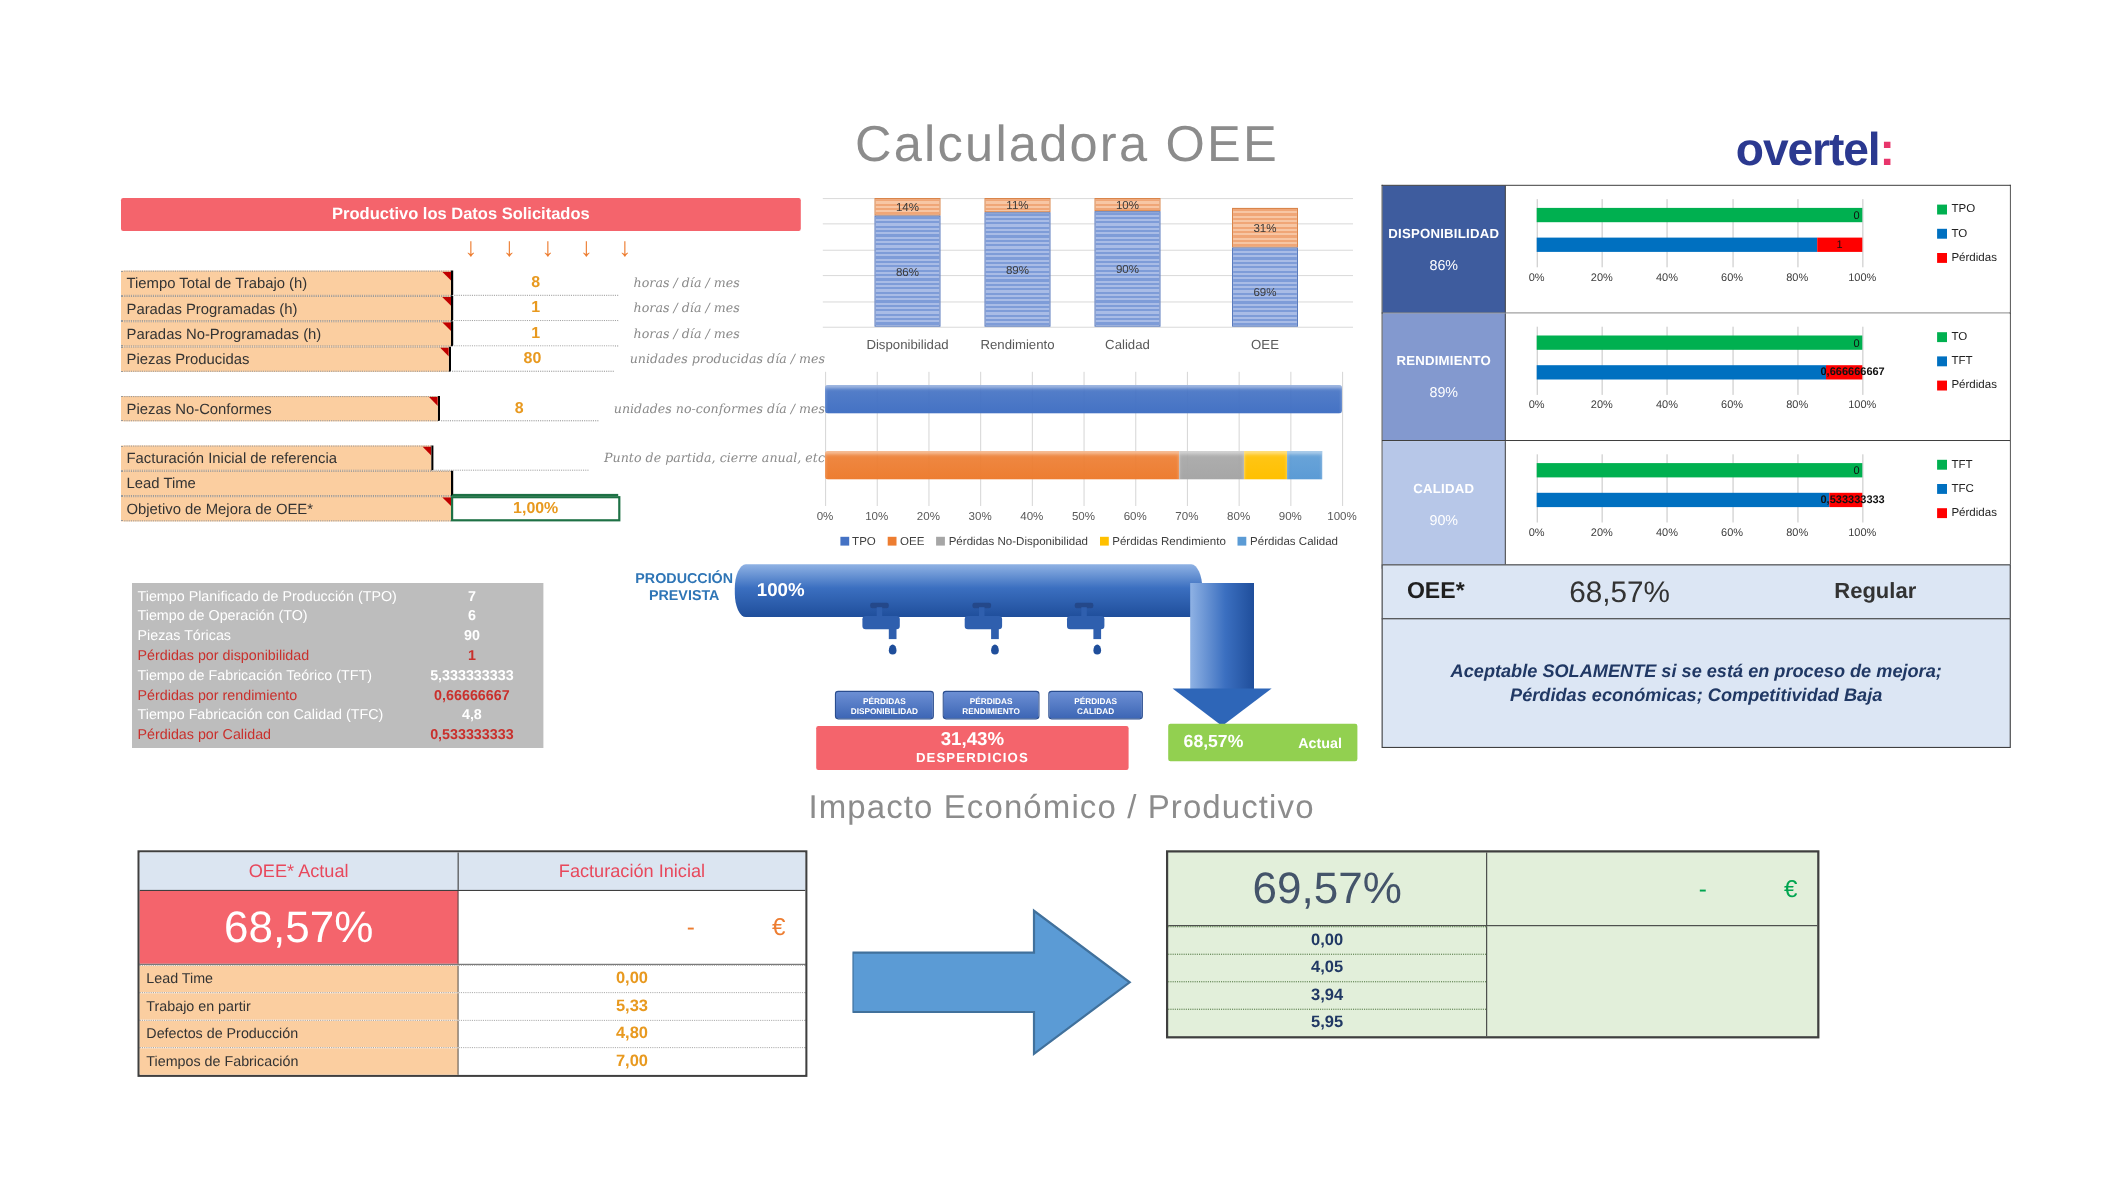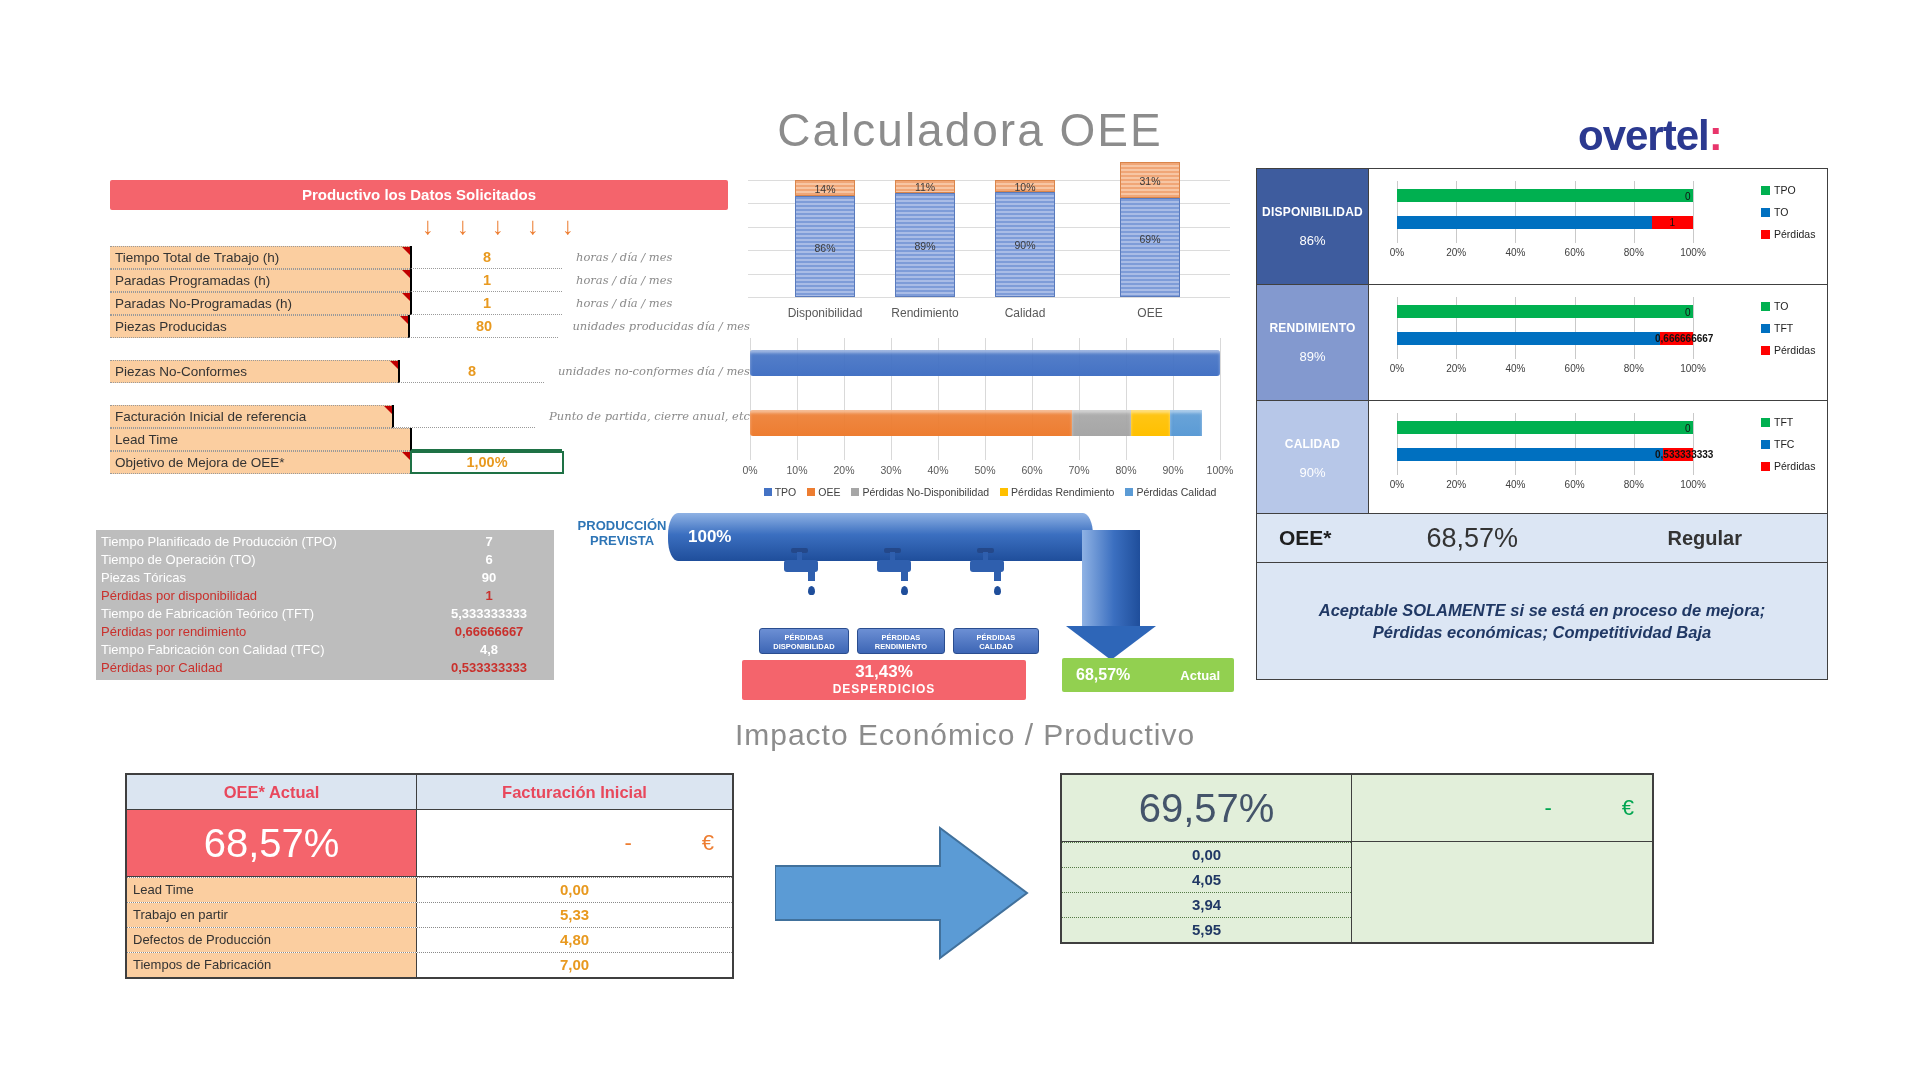--- a/index.html
+++ b/index.html
@@ -20,21 +20,21 @@
   .fmark{position:absolute;right:0;top:0;width:0;height:0;
          border-top:8px solid #C00000;border-left:8px solid transparent;}
   .fvalue{width:150px;border-left:2.5px solid #000;border-bottom:1px dotted #9a9a9a;
           text-align:center;color:#E8991F;font-weight:bold;font-size:14.5px;line-height:22px;background:#fff;}
   .fvalue.green-underline{border-bottom:2.5px solid #1E7145;}
   .fvalue.green-box{border:2.5px solid #1E7145;line-height:18px;}
   .funit{margin-left:14px;font-family:"DejaVu Serif",serif;font-style:italic;
          color:#8a8a8a;font-size:11.5px;line-height:22px;white-space:nowrap;}
 
   
-  .gtable{position:absolute;left:96px;top:530px;width:458px;background:#BDBDBD;padding:3px 0;}
+  .gtable{position:absolute;left:120px;top:530px;width:374px;background:#BDBDBD;padding:3px 0;}
   .grow{display:flex;height:18px;font-size:13px;line-height:18px;}
   .grow .gl{flex:1;padding-left:5px;color:#fff;white-space:nowrap;}
   .grow .gv{width:130px;text-align:center;color:#fff;font-weight:bold;}
   .grow.loss .gl,.grow.loss .gv{color:#C9302C;}
 
   .prod-prevista{position:absolute;left:572px;top:518px;width:100px;text-align:center;
                  color:#2E75B6;font-weight:bold;font-size:13px;line-height:15px;}
 
   
   .big-title{position:absolute;left:680px;top:103px;width:580px;text-align:center;
@@ -89,21 +89,21 @@
 
   .impact-title{position:absolute;left:660px;top:718px;width:610px;text-align:center;
                 font-size:30px;color:#8C8C8C;letter-spacing:1px;}
 
   
   .btable{position:absolute;top:773px;border:2px solid #3F3F3F;}
   .bl{left:125px;width:605px;}
   .br{left:1060px;width:590px;background:#E2EFDA;}
   .bhead{display:flex;height:34px;border-bottom:1px solid #3F3F3F;}
   .bl .bhead{background:#DBE5F1;}
-  .bhead .hc{display:flex;align-items:center;justify-content:center;font-size:16.5px;font-weight:bold;}
+  .bhead .hc{display:flex;align-items:center;justify-content:center;font-size:16.5px;}
   .bl .hc{color:#E8485C;}
   .br .hc{color:#00A550;font-weight:bold;}
   .hc1{width:290px;border-right:1px solid #3F3F3F;box-sizing:border-box;}
   .hc2{flex:1;}
   .bbig{display:flex;height:66px;border-bottom:1px solid #3F3F3F;}
   .bbig .bc1{width:290px;border-right:1px solid #3F3F3F;box-sizing:border-box;
              display:flex;align-items:center;justify-content:center;font-size:40px;}
   .bl .bc1{background:#F4646C;color:#fff;}
   .br .bc1{color:#44546A;}
   .bbig .bc2{flex:1;display:flex;align-items:center;justify-content:flex-end;font-size:22px;}
@@ -279,21 +279,21 @@
         </div>
         <div class="vseg base" style="height: 105.3px;">
           <div class="vseg-label" style="top: 46.65px;">90%</div>
         </div>
       </div>
       <div class="vcat" style="left: 222px;">Calidad</div>
       <div class="vcol" style="left: 372px;">
         <div class="vseg loss" style="height: 36.27px;">
           <div class="vseg-label" style="top: 12.135px;">31%</div>
         </div>
-        <div class="vseg base" style="height: 99px;">
+        <div class="vseg base" style="height: 72px;">
           <div class="vseg-label" style="top: 34.365px;">69%</div>
         </div>
       </div>
       <div class="vcat" style="left: 347px;">OEE</div>
     </div>
 
   <div class="hchart" id="hchart">
       <div class="hgridv" style="left: 0px;"></div>
       <div class="htick" style="left: 0px;">0%</div>
       <div class="hgridv" style="left: 47px;"></div>

